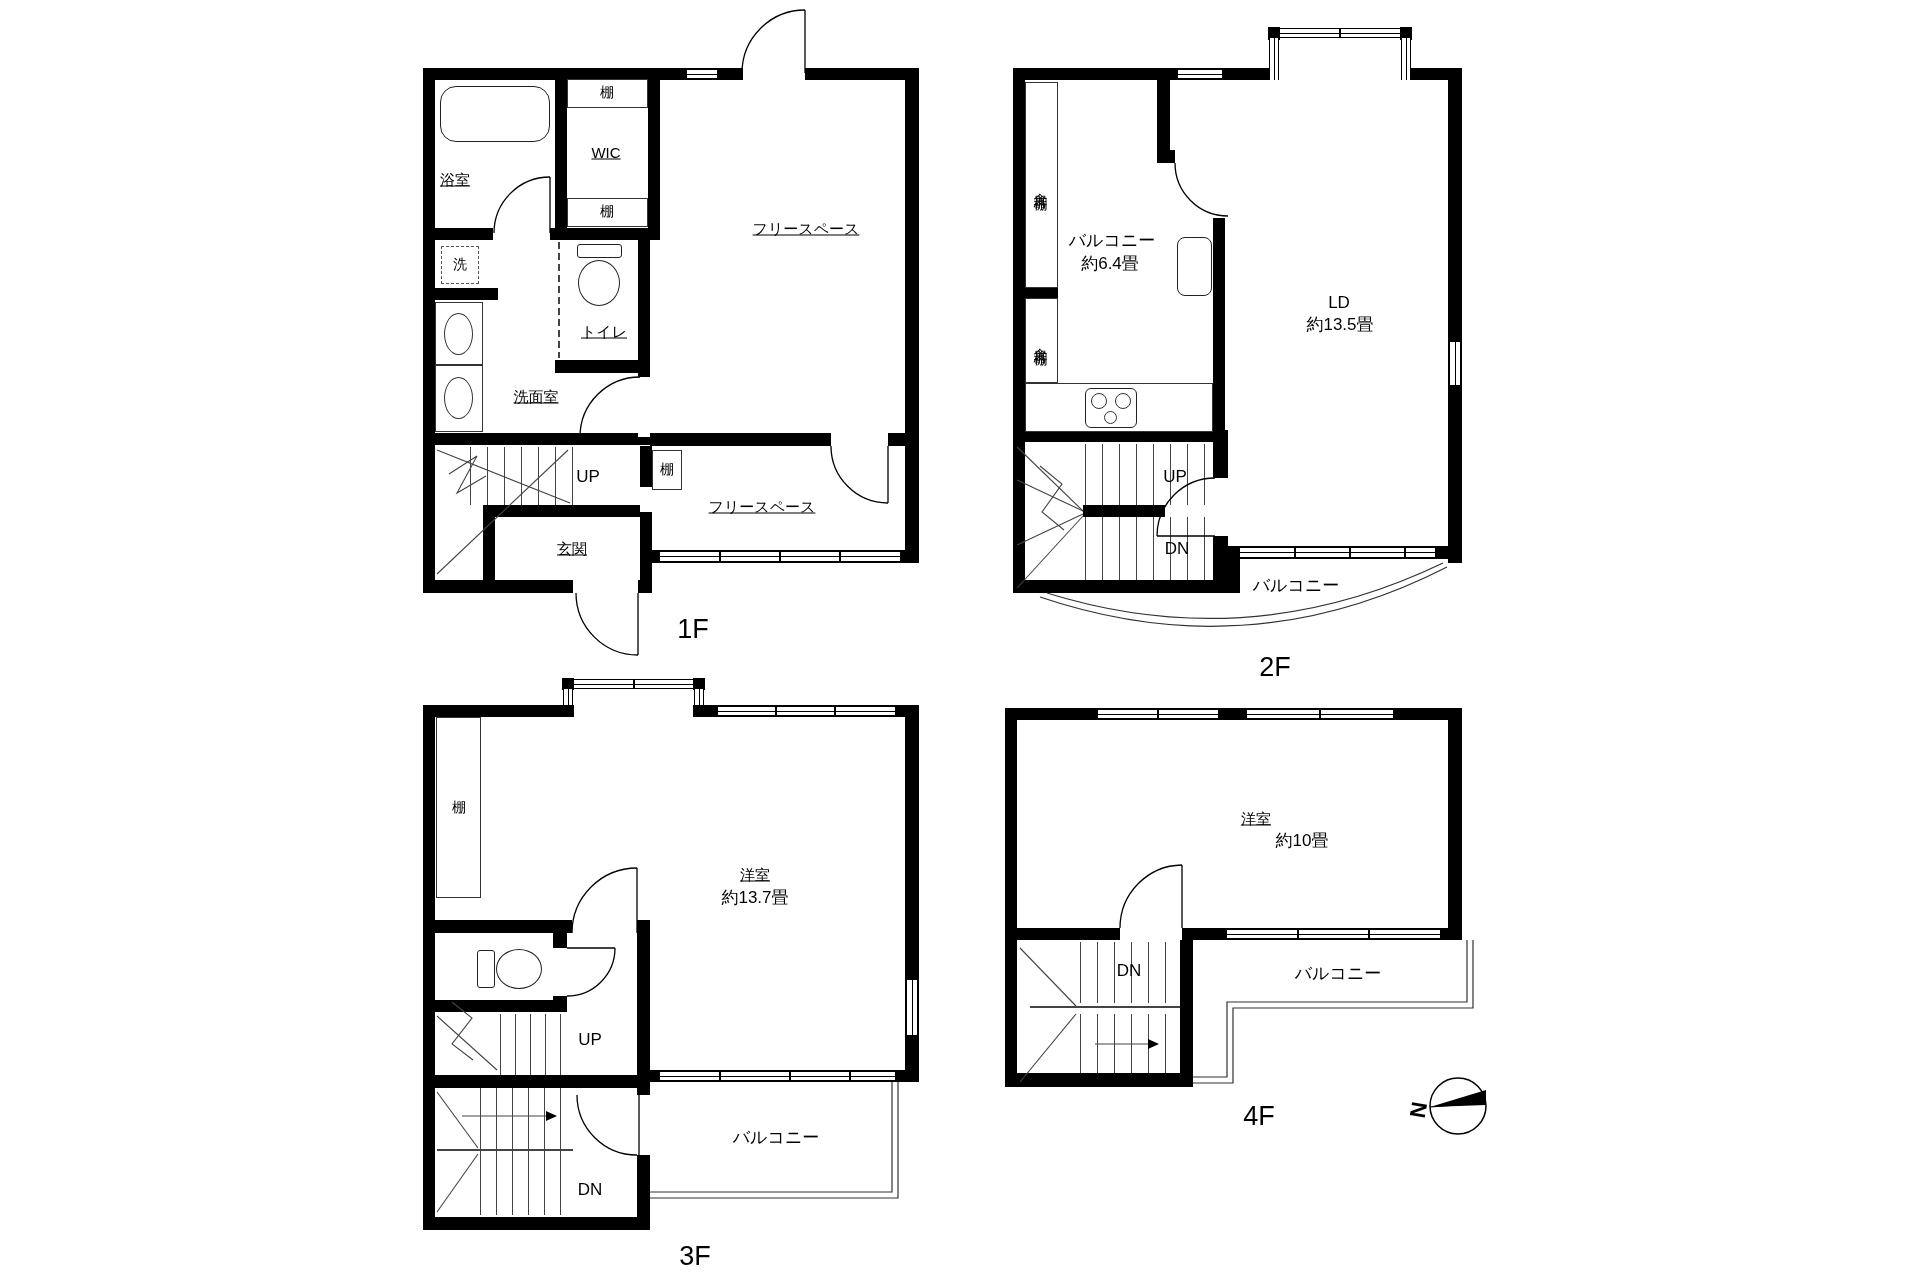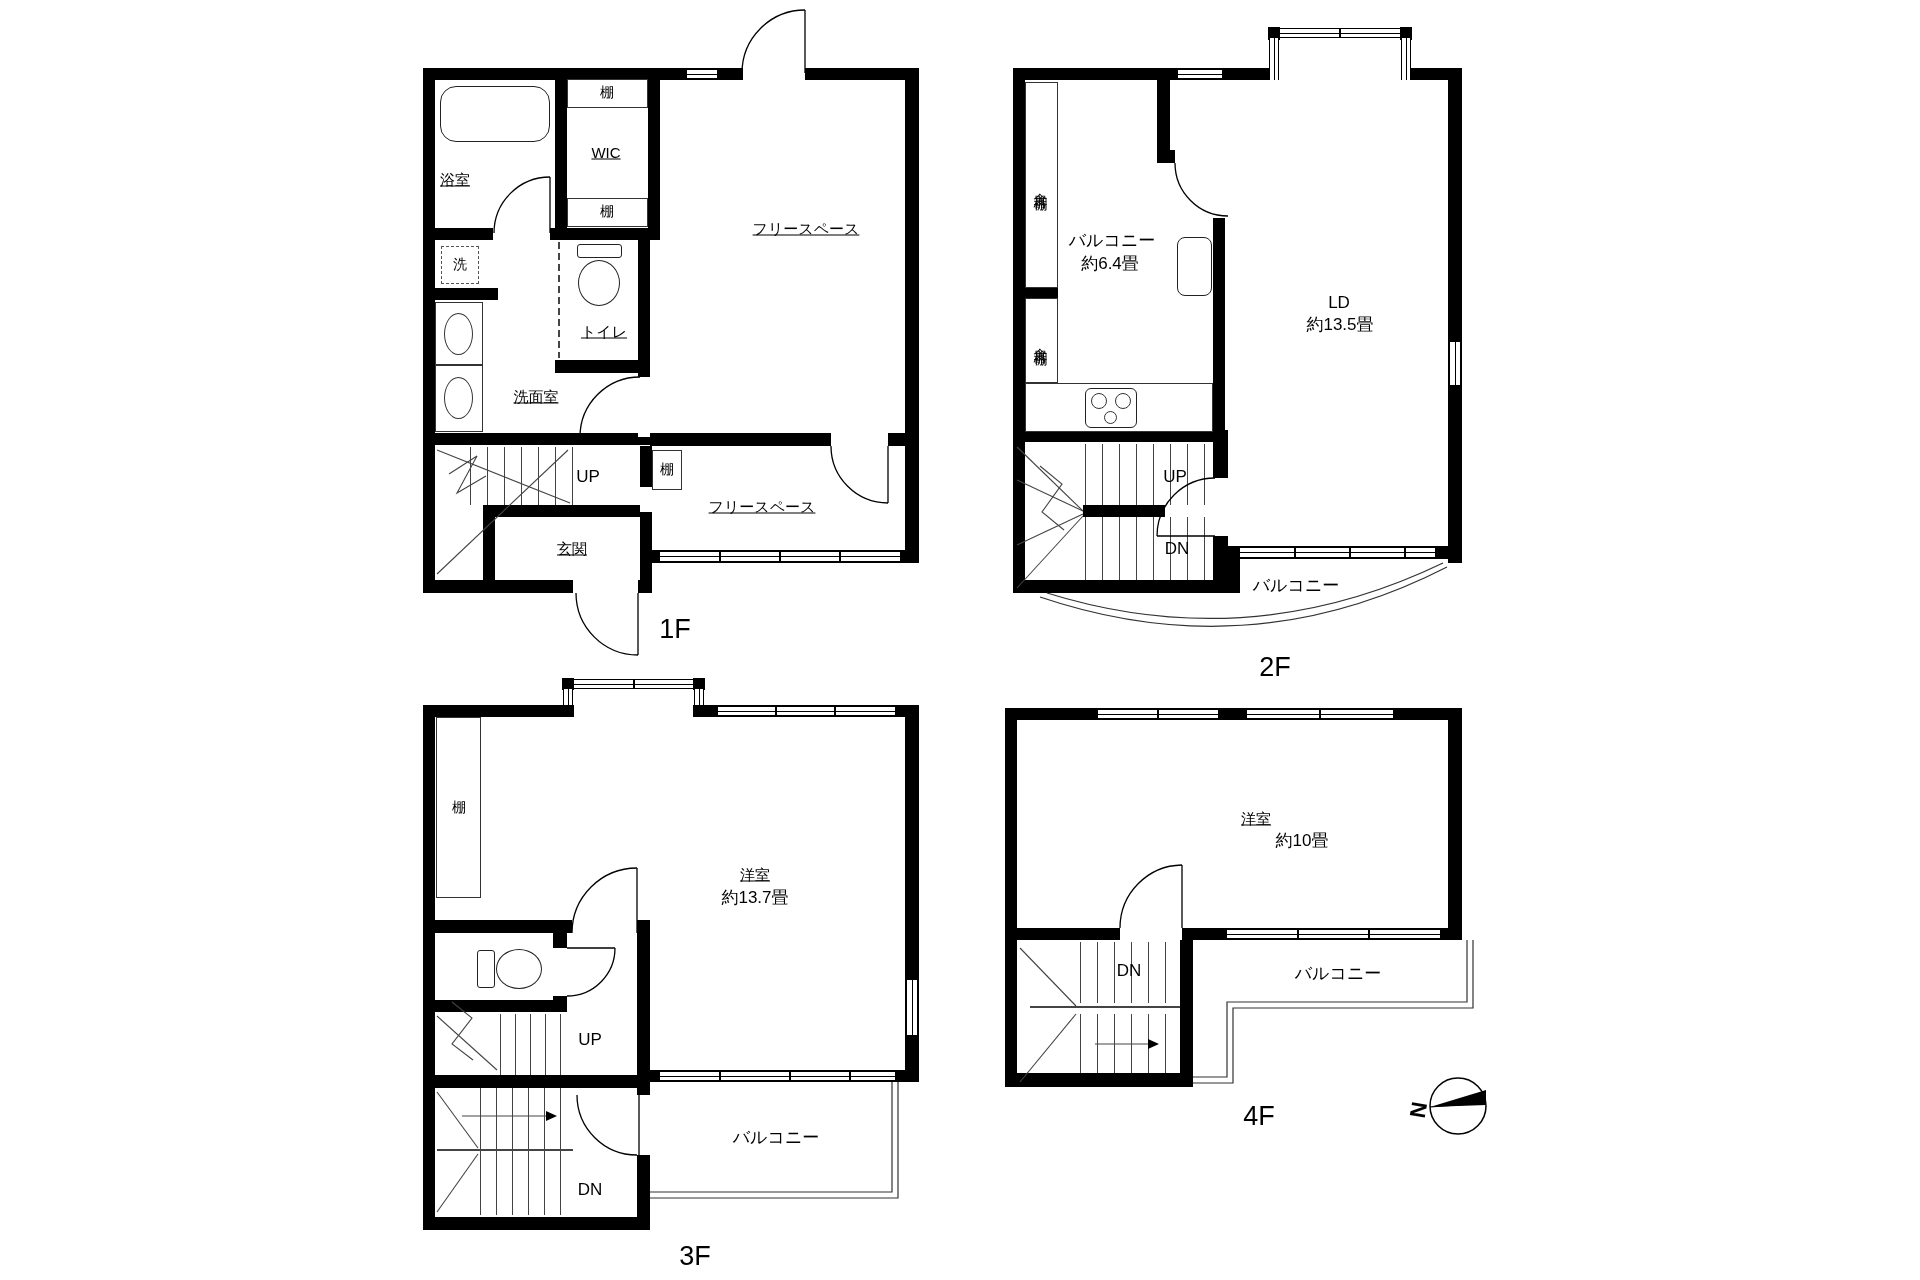--- a/index.html
+++ b/index.html
@@ -81,21 +81,21 @@
     <div class="lbl md" style="left:606px;top:152px">WIC</div>
     <div class="lbl sm" style="left:607px;top:212px">棚</div>
     <div class="lbl sm" style="left:460px;top:265px">洗</div>
     <div class="lbl md" style="left:604px;top:332px">トイレ</div>
     <div class="lbl md" style="left:536px;top:397px">洗面室</div>
     <div class="lbl md" style="left:806px;top:229px">フリースペース</div>
     <div class="lbl md2" style="left:588px;top:477px">UP</div>
     <div class="lbl md" style="left:572px;top:549px">玄関</div>
     <div class="lbl sm" style="left:667px;top:470px">棚</div>
     <div class="lbl md" style="left:762px;top:507px">フリースペース</div>
-    <div class="lbl fl" style="left:675px;top:629px">1F</div>
+    <div class="lbl fl" style="left:693px;top:629px">1F</div>
   </div>
 
   <div>
     <div>
       <div class="wall" style="left:1013px;top:68px;width:449px;height:12px"></div>
       <div class="wall" style="left:1013px;top:68px;width:12px;height:525px"></div>
       <div class="wall" style="left:1448px;top:68px;width:14px;height:495px"></div>
       <div class="wall" style="left:1013px;top:288px;width:45px;height:10px"></div>
       <div class="wall" style="left:1157px;top:80px;width:13px;height:83px"></div>
       <div class="wall" style="left:1157px;top:150px;width:18px;height:13px"></div>

